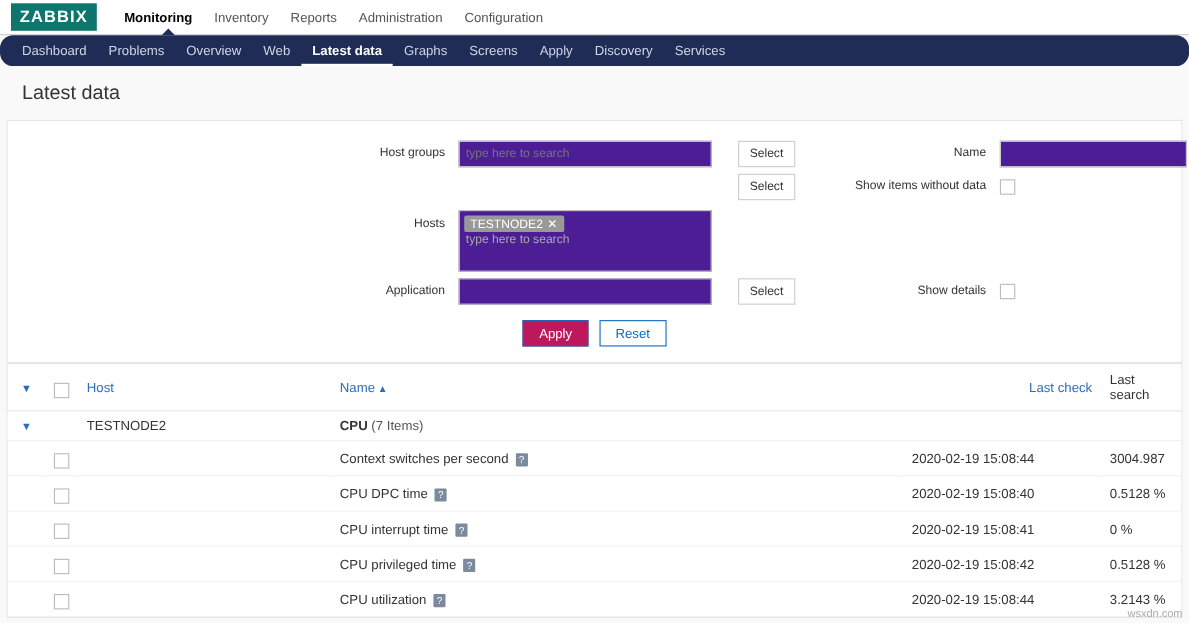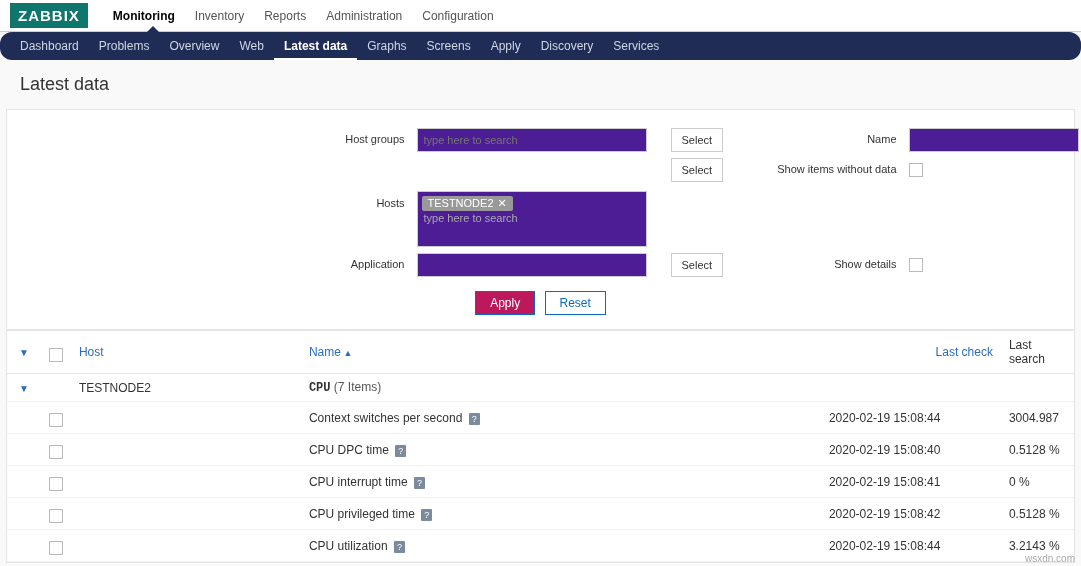--- a/index.html
+++ b/index.html
@@ -26,21 +26,21 @@
 .btn-apply { background:#be185d; color:#fff; border:1px solid #0b6cbf; padding:4px 14px; font-size:12px; cursor:pointer; margin-right:6px; }
 .btn-reset { background:#fff; color:#0b6cbf; border:1px solid #0b6cbf; padding:4px 14px; font-size:12px; cursor:pointer; }
 .table-wrap { background:#fff; margin:0 6px; border:1px solid #e5e5e5; }
 table { width:100%; border-collapse:collapse; font-size:12px; }
 th { text-align:left; padding:7px 8px; color:#2a6ebb; font-weight:normal; border-bottom:1px solid #e5e5e5; cursor:pointer; }
 th.nonsort { color:#333; cursor:default; }
 td { padding:6px 8px; border-bottom:1px solid #f0f0f0; color:#333; }
 .chevron { color:#2a6ebb; cursor:pointer; font-size:10px; padding:0 4px; }
 .chkcell { width:18px; }
 .group-row td { background:#fff; color:#333; }
-.group-row .appname { font-weight:bold;font-family:Liberation Mono, monospace; }
+.group-row .appname { font-weight:bold; }
 .group-row .appcount { font-weight:normal; color:#555; }
 .qicon { display:inline-block; background:#7b8a9c; color:#fff; font-size:9px; padding:0 3px; margin-left:3px; border-radius:1px; line-height:12px; }
 .linkish { color:#2a6ebb; }
 .col-host { width:230px; }
 .col-name { width:520px; }
 .col-last { width:180px;text-align:right; }
 .sort-asc::after { content:" \25B2"; font-size:9px; }
 .footer-note { position:fixed; bottom:2px; right:6px; color:#aaa; font-size:10px; }
 </style>
 </head>

